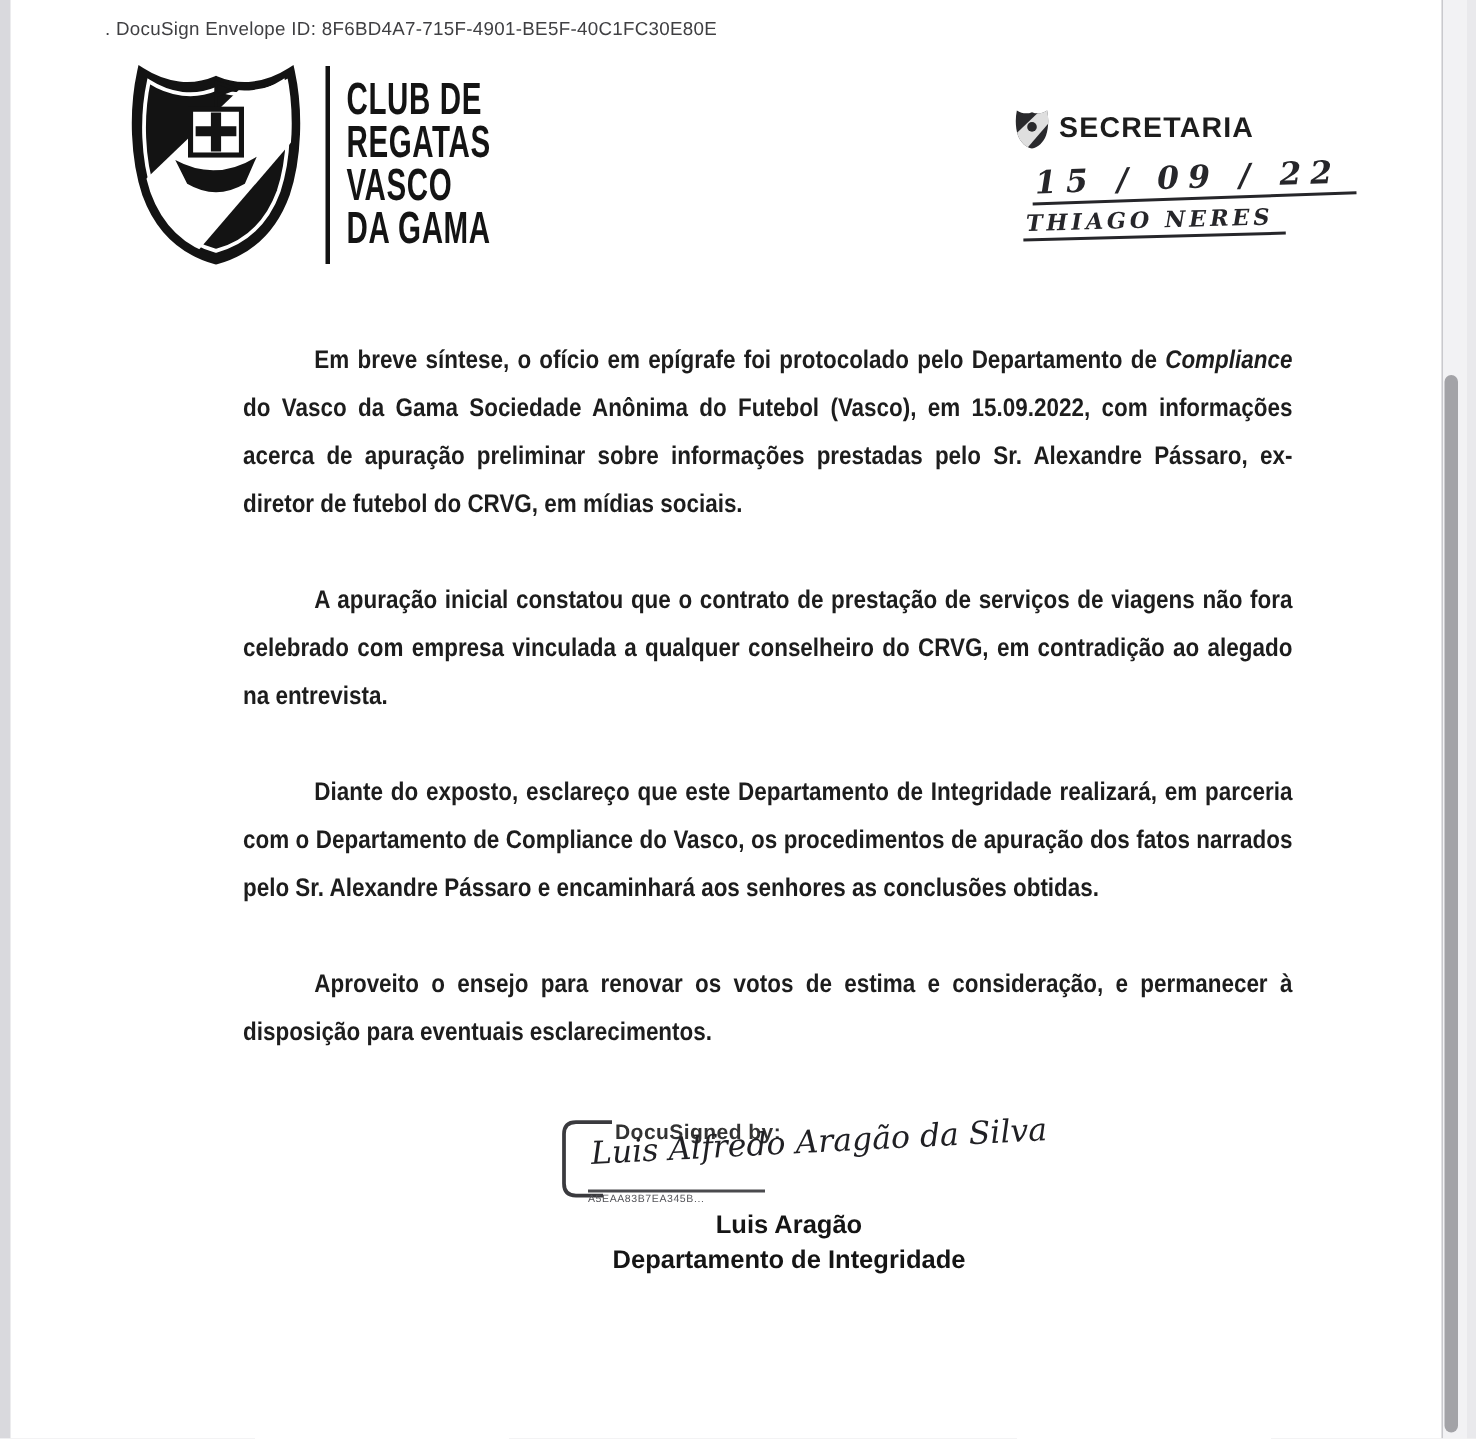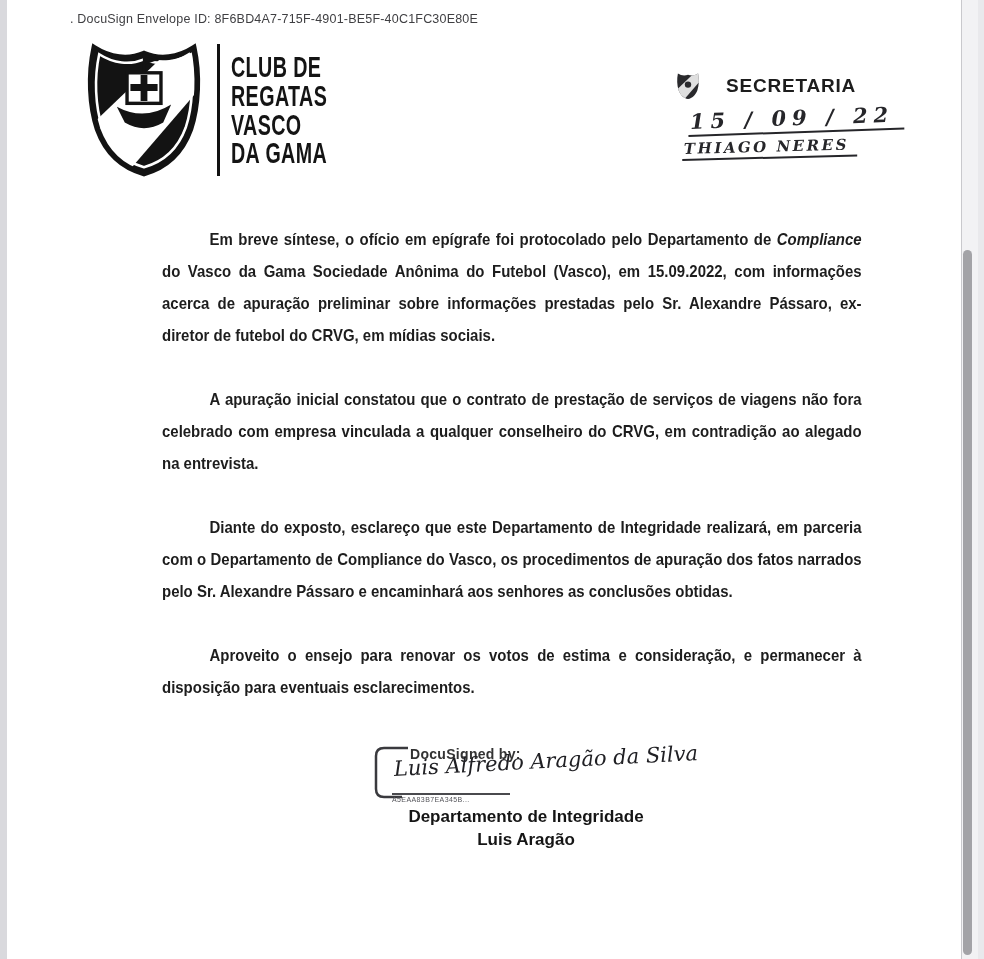--- a/index.html
+++ b/index.html
@@ -16,21 +16,21 @@
                  letter-spacing:.2px;font-weight:400;white-space:nowrap;}
   
   .logo-shield{position:absolute;left:84px;top:40px;width:120px;height:138px;}
   .logo-divider{position:absolute;left:217px;top:44px;width:3px;height:132px;background:#121212;}
   .club-name{position:absolute;left:231px;top:52px;font-size:24px;font-weight:700;
              line-height:23px;letter-spacing:.5px;color:#141414;
              transform:scale(.82,1.25);transform-origin:0 0;white-space:nowrap;}
   
   .stamp{position:absolute;left:676px;top:72px;width:270px;color:#1d1d1d;}
   .stamp-row{display:flex;align-items:center;gap:6px;}
-  .stamp-title{font-size:19px;font-weight:700;letter-spacing:.8px;margin-left:20px;}
+  .stamp-title{font-size:19px;font-weight:700;letter-spacing:.8px;}
   .stamp-date{display:inline-block;margin:9px 0 0 12px;font-family:"DejaVu Serif",serif;
               font-style:italic;font-weight:700;font-size:21px;letter-spacing:6px;
               color:#26262a;border-bottom:2.5px solid #26262a;padding:0 10px 1px 2px;
               transform:rotate(-2deg);transform-origin:0 50%;white-space:nowrap;}
   .stamp-name{display:inline-block;margin:3px 0 0 6px;font-family:"DejaVu Serif",serif;
               font-style:italic;font-weight:700;font-size:15px;letter-spacing:2.5px;
               color:#26262a;border-bottom:2.5px solid #26262a;padding:0 8px 1px 2px;
               transform:rotate(-1.5deg);transform-origin:0 50%;white-space:nowrap;}
   
   .doc-body{position:absolute;left:162px;top:224px;width:795px;
@@ -122,20 +122,20 @@
   <div class="sig-area">
     <svg class="sig-bracket" width="40" height="56" viewBox="0 0 40 56">
       <path d="M36,3 H12 Q4,3 4,11 V44 Q4,52 12,52 H30" fill="none" stroke="#3a3a3e" stroke-width="2.5"></path>
     </svg>
     <div class="sig-label">DocuSigned by:</div>
     <div class="sig-script">Luis Alfredo Aragão da Silva</div>
     <div class="sig-id">A5EAA83B7EA345B...</div>
   </div>
 
   <div class="signer-block">
+    <div>Luis Aragão</div>
     <div>Departamento de Integridade</div>
-    <div>Luis Aragão</div>
   </div>
 
   <div class="scroll-track">
     <div class="scroll-thumb"></div>
   </div>
 </div>
 
 </body></html>

